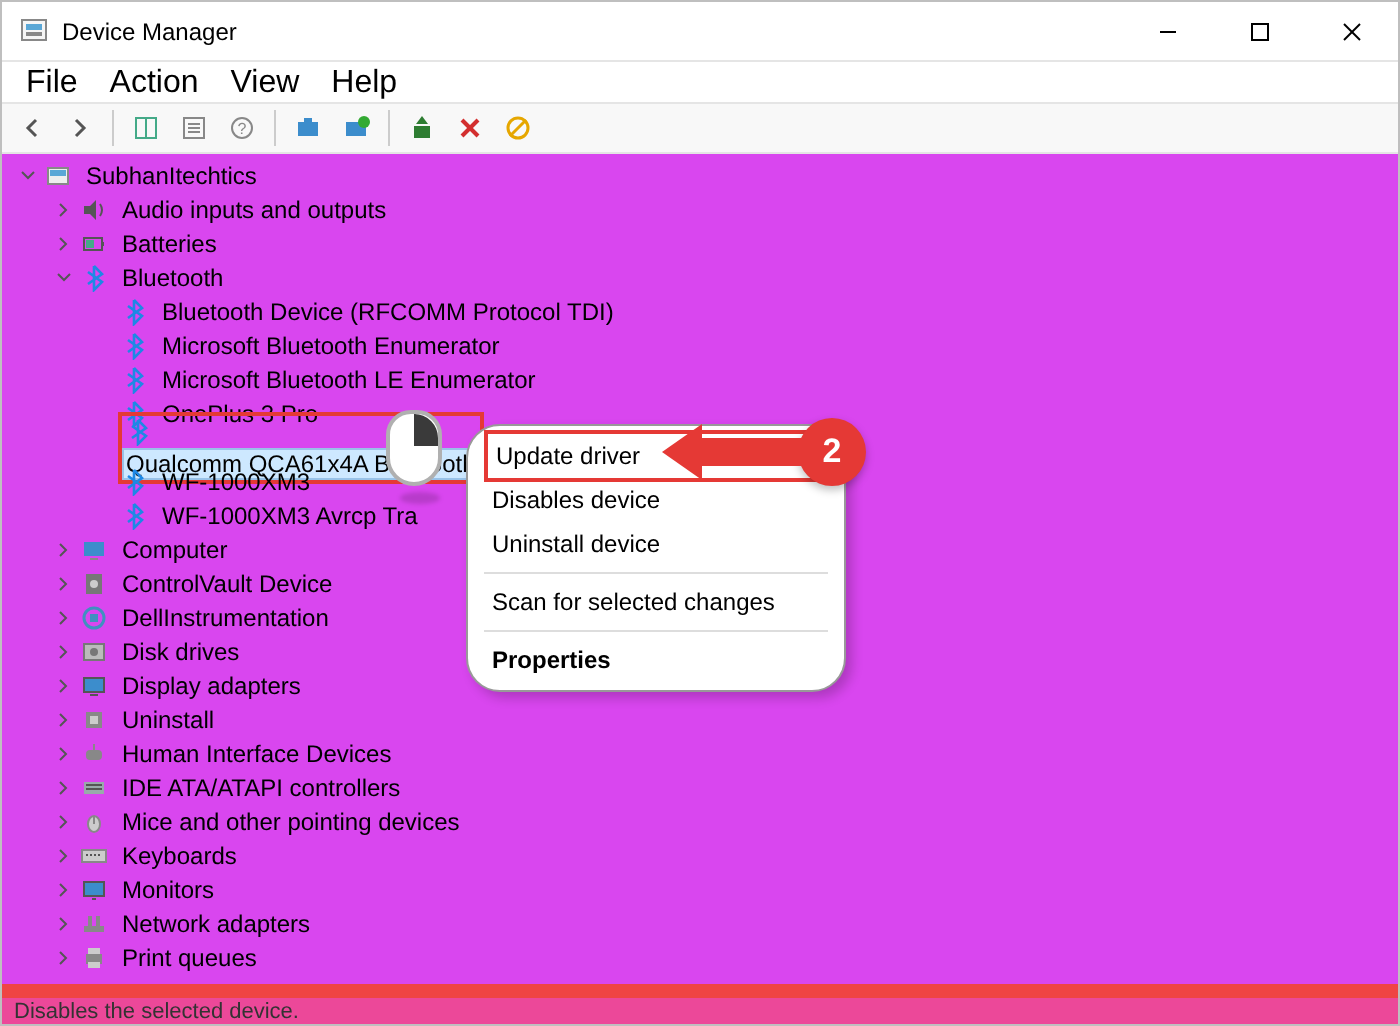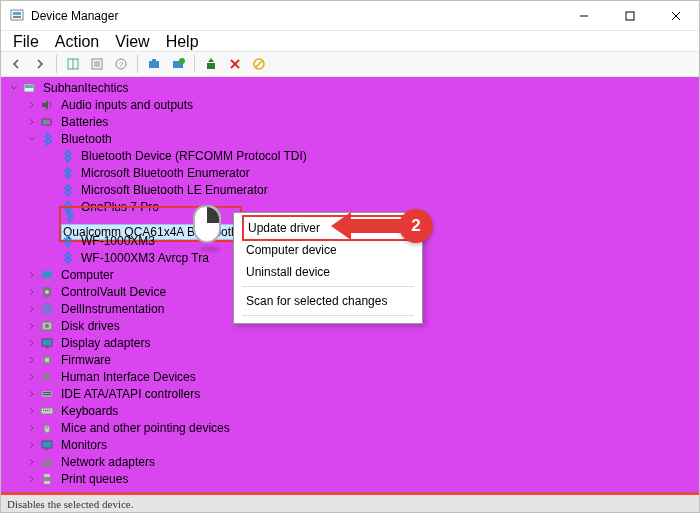--- a/index.html
+++ b/index.html
@@ -58,21 +58,21 @@
   .badge { width:34px; height:34px; border-radius:50%; background:#e53935; color:#fff; font-weight:700; font-size:17px; display:flex; align-items:center; justify-content:center; margin-left:-2px; box-shadow:0 2px 4px rgba(0,0,0,.25); }
 
   
   .mouse { position:absolute; width:34px; height:44px; z-index:4; }
   .mouse-body { width:28px; height:38px; border:2px solid #b0b0b0; border-radius:16px 16px 18px 18px; background:#fff; position:relative; }
   .mouse-body::before { content:""; position:absolute; top:0; left:50%; width:1px; height:16px; background:#b0b0b0; }
   .mouse-body::after { content:""; position:absolute; top:0; right:0; width:50%; height:16px; border-top-right-radius:16px; background:#3a3a3a; }
   .mouse-shadow { position:absolute; left:7px; bottom:-3px; width:20px; height:6px; background:rgba(0,0,0,.15); border-radius:50%; filter:blur(1px); }
 
   
-  .statusbar { height:20px; border-top:3px solid #ef4444; font-size:11px; display:flex; align-items:center; padding:0 6px; background:#e5e5e5; color:#333;font-family:Liberation Serif, serif; }
+  .statusbar { height:20px; border-top:7px solid #ef4444; font-size:11px; display:flex; align-items:center; padding:0 6px; background:#ec4899; color:#333; }
 
   
   svg { display:block; }
 </style>
 </head>
 <body>
 
 <div class="window">
 
   <div class="titlebar">
@@ -261,21 +261,21 @@
           </span>
           <span class="label">Microsoft Bluetooth LE Enumerator</span>
         </div>
         <div class="row indent2">
           <span class="twisty"></span>
           <span class="dev-icon">
             <svg width="14" height="14" viewBox="0 0 14 14">
               <path d="M7 1 L7 13 L11 9 L4 4 M7 1 L11 5 L4 10" fill="none" stroke="#1e88e5" stroke-width="1.3"></path>
             </svg>
           </span>
-          <span class="label">OnePlus 7 Pro</span>
+          <span class="label">OnePlus 3 Pro</span>
         </div>
         <div class="row indent2 selected">
           <span class="twisty"></span>
           <span class="hl-sel"><span class="dev-icon">
               <svg width="14" height="14" viewBox="0 0 14 14">
                 <path d="M7 1 L7 13 L11 9 L4 4 M7 1 L11 5 L4 10" fill="none" stroke="#1e88e5" stroke-width="1.3"></path>
               </svg>
             </span><span class="label">Qualcomm QCA61x4A Bluetooth</span></span>
         </div>
         <div class="row indent2">
@@ -371,21 +371,21 @@
             <svg width="10" height="10">
               <polyline points="3,2 6,5 3,8" fill="none" stroke="#555" stroke-width="1"></polyline>
             </svg>
           </span>
           <span class="dev-icon">
             <svg width="14" height="14" viewBox="0 0 14 14">
               <rect x="3" y="3" width="8" height="8" fill="#888"></rect>
               <rect x="5" y="5" width="4" height="4" fill="#ccc"></rect>
             </svg>
           </span>
-          <span class="label">Firmware</span>
+          <span class="label">Uninstall</span>
         </div>
         <div class="row indent1">
           <span class="twisty">
             <svg width="10" height="10">
               <polyline points="3,2 6,5 3,8" fill="none" stroke="#555" stroke-width="1"></polyline>
             </svg>
           </span>
           <span class="dev-icon">
             <svg width="14" height="14" viewBox="0 0 14 14">
               <rect x="3" y="5" width="8" height="5" rx="2" fill="#888"></rect>
@@ -401,20 +401,34 @@
             </svg>
           </span>
           <span class="dev-icon">
             <svg width="14" height="14" viewBox="0 0 14 14">
               <rect x="2" y="4" width="10" height="6" fill="#9aa"></rect>
               <rect x="3" y="5" width="8" height="1" fill="#555"></rect>
               <rect x="3" y="7" width="8" height="1" fill="#555"></rect>
             </svg>
           </span>
           <span class="label">IDE ATA/ATAPI controllers</span>
+        </div>
+        <div class="row indent1">
+          <span class="twisty">
+            <svg width="10" height="10">
+              <polyline points="3,2 6,5 3,8" fill="none" stroke="#555" stroke-width="1"></polyline>
+            </svg>
+          </span>
+          <span class="dev-icon">
+            <svg width="14" height="14" viewBox="0 0 14 14">
+              <ellipse cx="7" cy="8" rx="3" ry="4" fill="#ccc" stroke="#888"></ellipse>
+              <line x1="7" y1="4" x2="7" y2="8" stroke="#888"></line>
+            </svg>
+          </span>
+          <span class="label">Mice and other pointing devices</span>
         </div>
         <div class="row indent1">
           <span class="twisty">
             <svg width="10" height="10">
               <polyline points="3,2 6,5 3,8" fill="none" stroke="#555" stroke-width="1"></polyline>
             </svg>
           </span>
           <span class="dev-icon">
             <svg width="14" height="14" viewBox="0 0 14 14">
               <rect x="1" y="4" width="12" height="6" fill="#ccc" stroke="#888"></rect>
@@ -427,34 +441,20 @@
           <span class="label">Keyboards</span>
         </div>
         <div class="row indent1">
           <span class="twisty">
             <svg width="10" height="10">
               <polyline points="3,2 6,5 3,8" fill="none" stroke="#555" stroke-width="1"></polyline>
             </svg>
           </span>
           <span class="dev-icon">
             <svg width="14" height="14" viewBox="0 0 14 14">
-              <ellipse cx="7" cy="8" rx="3" ry="4" fill="#ccc" stroke="#888"></ellipse>
-              <line x1="7" y1="4" x2="7" y2="8" stroke="#888"></line>
-            </svg>
-          </span>
-          <span class="label">Mice and other pointing devices</span>
-        </div>
-        <div class="row indent1">
-          <span class="twisty">
-            <svg width="10" height="10">
-              <polyline points="3,2 6,5 3,8" fill="none" stroke="#555" stroke-width="1"></polyline>
-            </svg>
-          </span>
-          <span class="dev-icon">
-            <svg width="14" height="14" viewBox="0 0 14 14">
               <rect x="2" y="3" width="10" height="7" fill="#3c8dcc" stroke="#555"></rect>
               <rect x="6" y="11" width="2" height="1" fill="#555"></rect>
             </svg>
           </span>
           <span class="label">Monitors</span>
         </div>
         <div class="row indent1">
           <span class="twisty">
             <svg width="10" height="10">
               <polyline points="3,2 6,5 3,8" fill="none" stroke="#555" stroke-width="1"></polyline>
@@ -479,29 +479,30 @@
             <svg width="14" height="14" viewBox="0 0 14 14">
               <rect x="3" y="5" width="8" height="5" fill="#888"></rect>
               <rect x="4" y="2" width="6" height="3" fill="#ccc"></rect>
               <rect x="4" y="9" width="6" height="3" fill="#ccc"></rect>
             </svg>
           </span>
           <span class="label">Print queues</span>
         </div>
       </div>
 
-    <div class="ctx-menu" style="left:232px; top:135px;">
+    <div class="ctx-menu" style="left:232px; top:135px;border-radius:17px;">
       <div class="ctx-hl">
         <div>Update driver</div>
       </div>
-      <div class="ctx-item">Computer device</div>
+      <div class="ctx-item">Disables device</div>
       <div class="ctx-item">Uninstall device</div>
       <div class="ctx-sep"></div>
       <div class="ctx-item">Scan for selected changes</div>
       <div class="ctx-sep"></div>
+      <div class="ctx-item bold">Properties</div>
     </div>
 
     <div class="mouse" style="left:192px; top:128px;">
       <div class="mouse-body"></div>
       <div class="mouse-shadow"></div>
     </div>
 
     <div class="arrow-wrap" style="left:330px; top:132px;">
       <div class="arrow-head"></div>
       <div class="arrow-body"></div>

